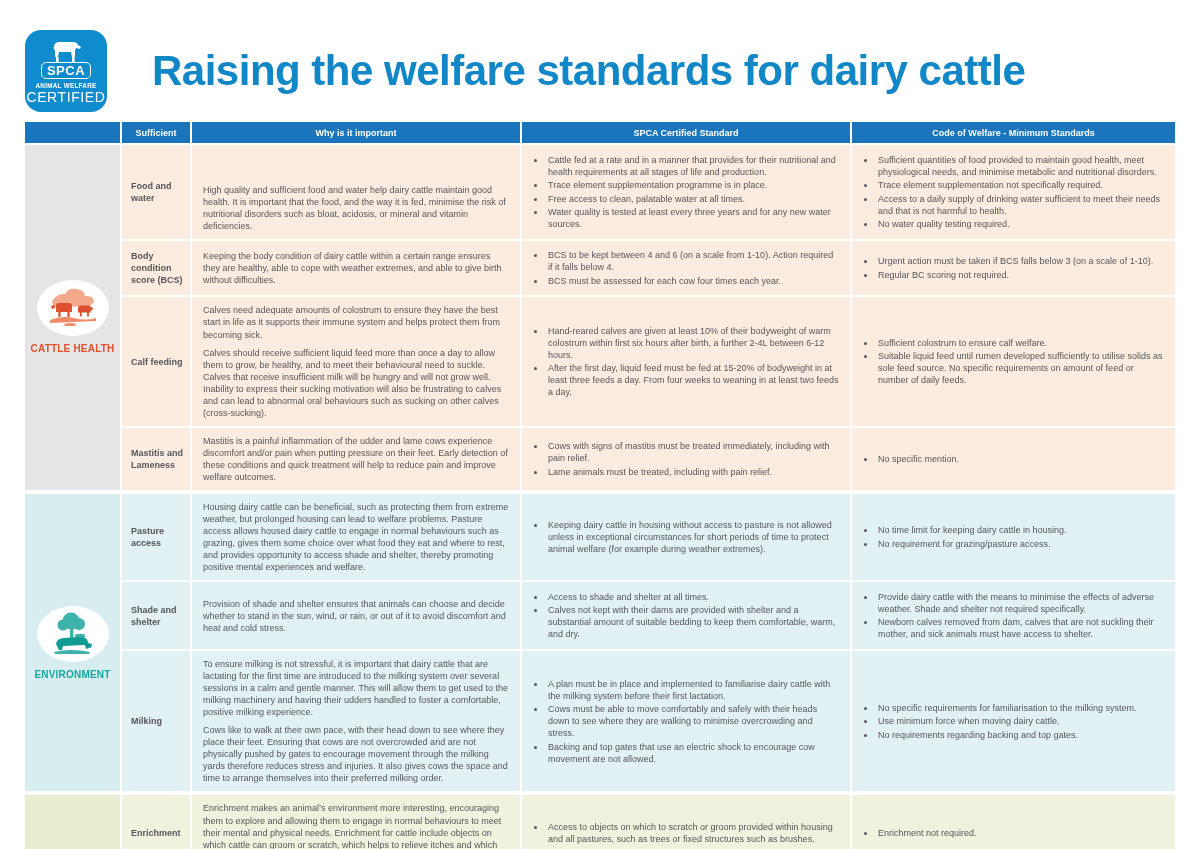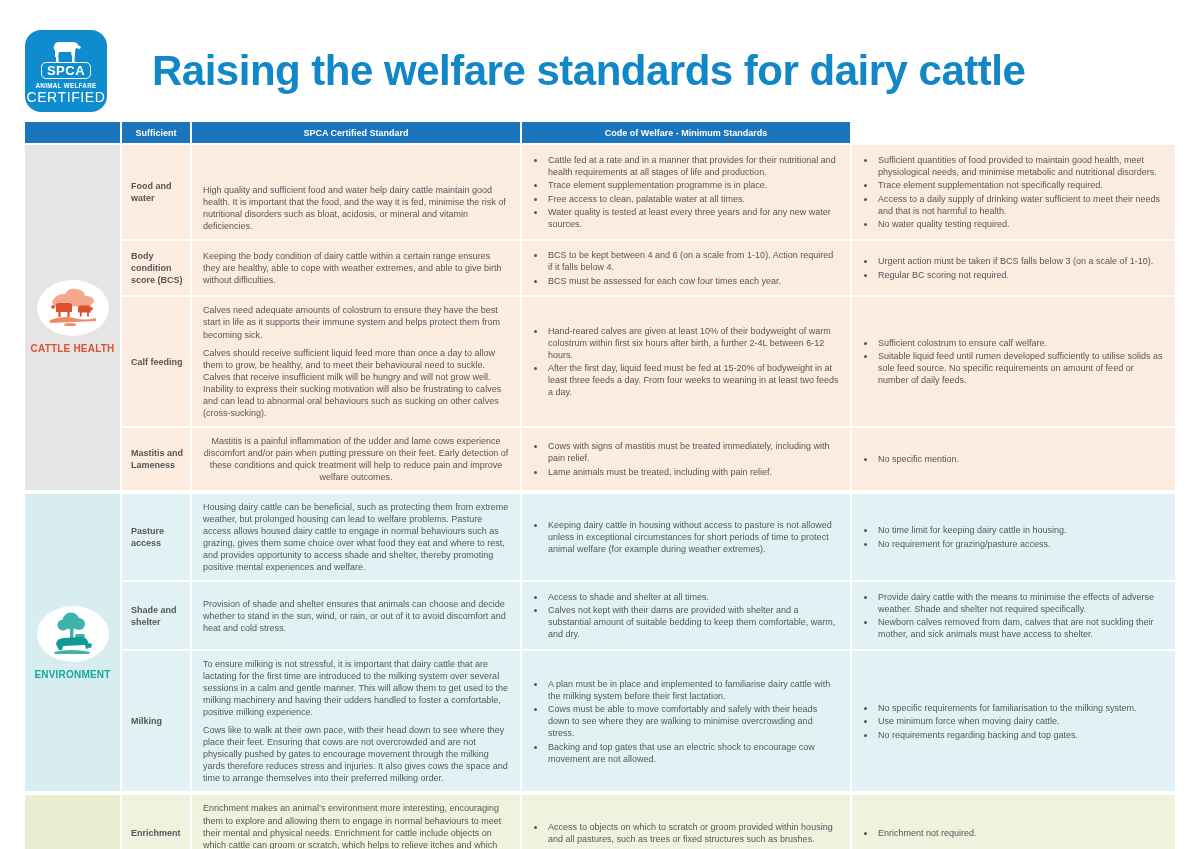--- a/index.html
+++ b/index.html
@@ -74,20 +74,21 @@
       <div class="spca">SPCA</div>
       <div class="l1">ANIMAL WELFARE</div>
       <div class="l2">CERTIFIED</div>
     </div>
     <div class="title">Raising the welfare standards for dairy cattle</div>
   </div>
 
   <div class="thead">
     <div></div>
     <div>Sufficient</div>
+    <div>Why is it important</div>
     <div>SPCA Certified Standard</div>
     <div>Code of Welfare - Minimum Standards</div>
   </div>
 
   <div id="sections">
       <div class="section">
         <div class="icon-cell" style="background: #e5e5e5;">
           <div class="badge" style="width: 72px; height: 56px;">
             <svg width="58" height="44" viewBox="0 0 58 44">
               <path fill="#f4a98c" d="M8 16 q4 -9 13 -8 q3 -6 11 -5 q9 1 9 7 q9 -1 9 6 l-4 4 -36 1 z"></path>
@@ -158,21 +159,21 @@
             </div>
             <div class="cell " style="background: rgb(252, 236, 223);">
               <ul>
                 <li>Sufficient colostrum to ensure calf welfare.</li>
                 <li>Suitable liquid feed until rumen developed sufficiently to utilise solids as sole feed source. No specific requirements on amount of feed or number of daily feeds.</li>
               </ul>
             </div>
           </div>
           <div class="row">
             <div class="cell req" style="background: rgb(252, 236, 223);">Mastitis and Lameness</div>
-            <div class="cell " style="background: rgb(252, 236, 223); text-align: center;">
+            <div class="cell " style="background: rgb(252, 236, 223);">
               <p>Mastitis is a painful inflammation of the udder and lame cows experience discomfort and/or pain when putting pressure on their feet. Early detection of these conditions and quick treatment will help to reduce pain and improve welfare outcomes.</p>
             </div>
             <div class="cell " style="background: rgb(252, 236, 223);">
               <ul>
                 <li>Cows with signs of mastitis must be treated immediately, including with pain relief.</li>
                 <li>Lame animals must be treated, including with pain relief.</li>
               </ul>
             </div>
             <div class="cell " style="background: rgb(252, 236, 223);">
               <ul>

